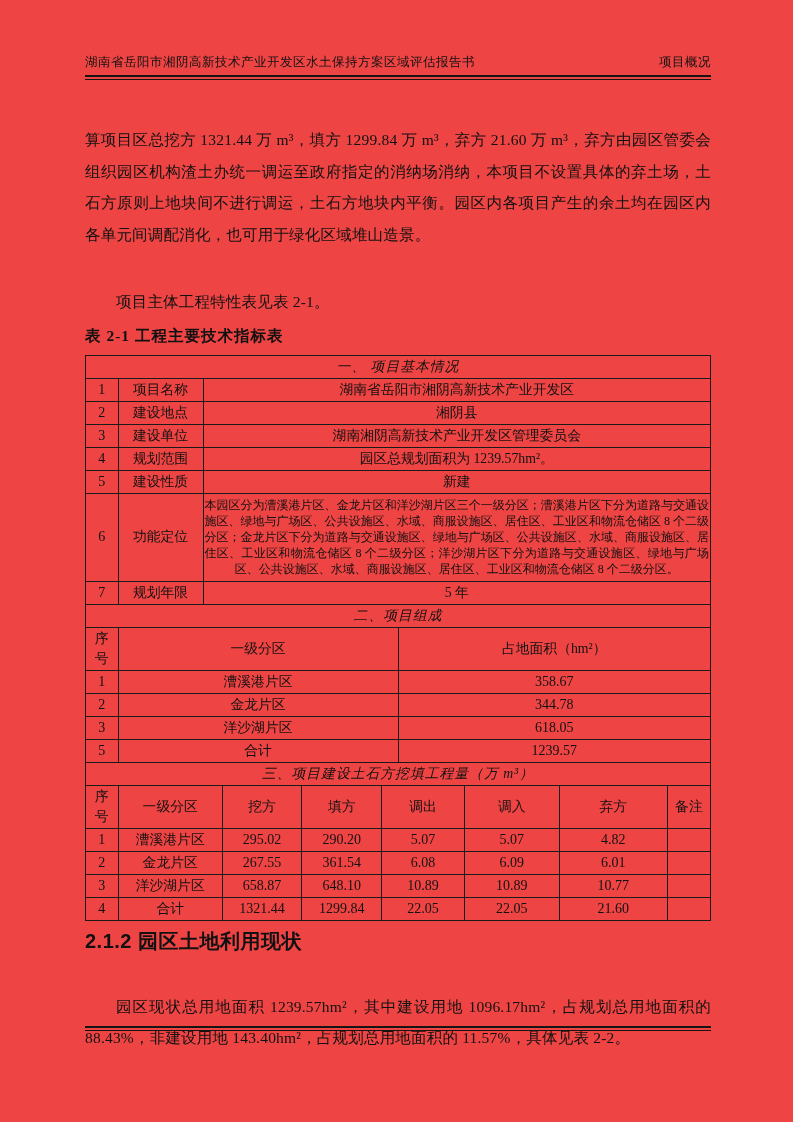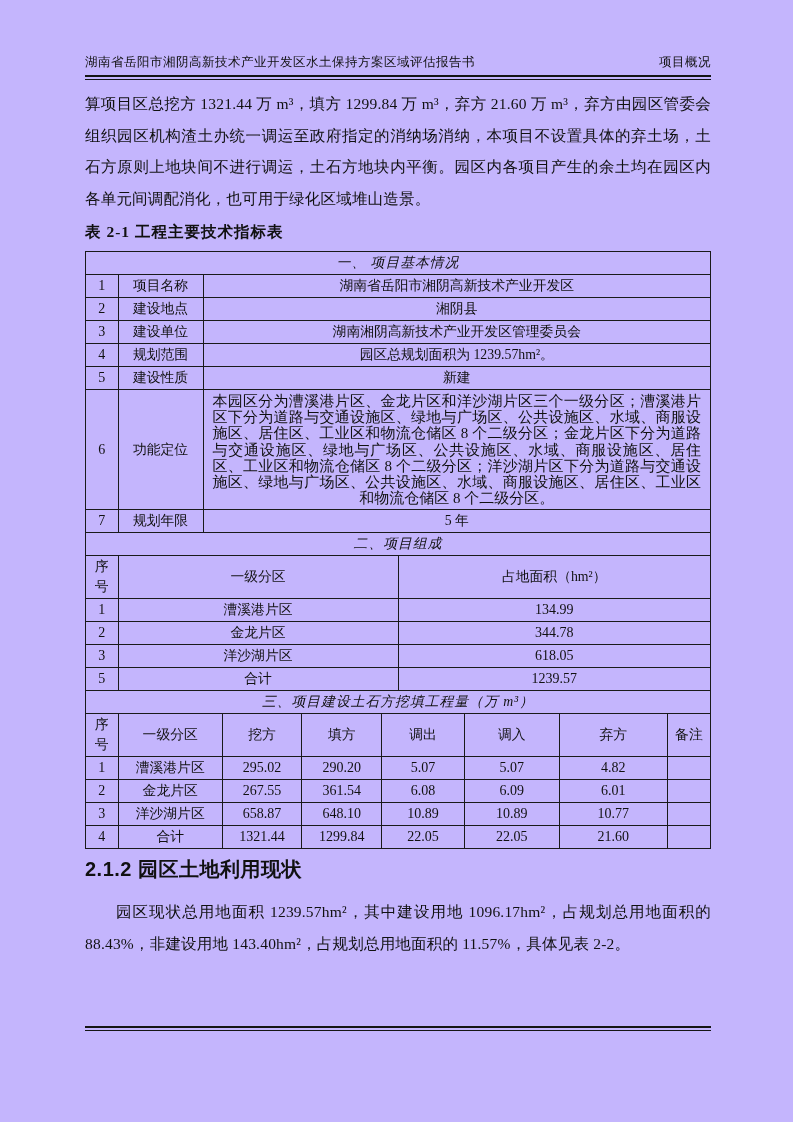--- a/index.html
+++ b/index.html
@@ -2,60 +2,60 @@
 <html><head>
 <meta charset="utf-8">
 <style>
   * { box-sizing: border-box; margin: 0; padding: 0; }
   html, body { background: #e8e8e8; }
   body { font-family: "Liberation Serif", "DejaVu Serif", serif; color: #111; }
   .page {
     position: relative;
     width: 793px; height: 1122px;
     margin: 0 auto;
-    background: #c4b5fd;
+    background: #ef4444;
     overflow: hidden;
   }
   
   .page-header { position: absolute; top: 54px; left: 85px; width: 626px; }
   .running-head {
     display: flex; justify-content: space-between; align-items: flex-end;
     font-size: 12.5px; letter-spacing: 0.5px; padding-bottom: 4px;
   }
   .head-rule { height: 5px; border-top: 2.5px solid #151515; border-bottom: 1px solid #151515; }
   
   .page-footer { position: absolute; top: 1026px; left: 85px; width: 626px; }
   .foot-rule { height: 5px; border-top: 2.5px solid #151515; border-bottom: 1px solid #151515; }
   .foot-row { position: relative; font-size: 12.5px; padding-top: 4px; letter-spacing: 0.5px; }
   .foot-page { position: absolute; left: 0; right: 0; text-align: center; top: 4px; }
   
   .main { position: absolute; top: 88px; left: 85px; width: 626px; }
   p.body-text {
     font-size: 15.5px; line-height: 31.5px;
-    text-align: justify; letter-spacing: 0.2px;
+    text-align: justify; letter-spacing: 0.2px; margin-top: 36px;
   }
   p.indent { text-indent: 2em; }
   .table-caption {
     text-align: left; font-size: 15.5px; font-weight: 600;
     letter-spacing: 1px; margin: 8px 0 8px;
   }
   
   table { width: 100%; border-collapse: collapse; table-layout: fixed; }
   table + table { margin-top: -1px; }
   td {
     border: 1px solid #1a1a1a;
     font-size: 13.8px; line-height: 20px;
     text-align: center; vertical-align: middle;
     padding: 1px 3px; height: 22px;
     overflow: hidden;
   }
   td.section-title { height: 22px; letter-spacing: 1px; font-style: italic; }
   td.long-text {
     text-align: justify; text-align-last: center;
-    line-height: 16.2px; font-size: 15px; padding: 3px 9px; font-family: Liberation Serif, serif;
+    line-height: 16.2px; font-size: 12px; padding: 3px 1px; font-family: Liberation Serif, serif;
   }
   td.num { font-size: 14px; }
   
   h2.sec-heading {
     font-family: "Liberation Sans", "DejaVu Sans", sans-serif;
     font-size: 20px; font-weight: bold; letter-spacing: 0.5px;
     margin: 7px 0 13px;
   }
 </style>
 </head>
@@ -67,20 +67,21 @@
     <div class="running-head">
       <span>湖南省岳阳市湘阴高新技术产业开发区水土保持方案区域评估报告书</span>
       <span>项目概况</span>
     </div>
     <div class="head-rule"></div>
   </div>
 
   <div class="main">
 
     <p class="body-text">算项目区总挖方 1321.44 万 m³，填方 1299.84 万 m³，弃方 21.60 万 m³，弃方由园区管委会组织园区机构渣土办统一调运至政府指定的消纳场消纳，本项目不设置具体的弃土场，土石方原则上地块间不进行调运，土石方地块内平衡。园区内各项目产生的余土均在园区内各单元间调配消化，也可用于绿化区域堆山造景。</p>
+    <p class="body-text indent">项目主体工程特性表见表 2-1。</p>
 
     <div class="table-caption">表 2-1  工程主要技术指标表</div>
 
     <table>
       <colgroup>
           <col style="width:5.2%">
           <col style="width:13.6%">
           <col style="width:81.2%">
         </colgroup>
       <tbody>
@@ -136,21 +137,21 @@
         <td colspan="3" class="section-title">二、项目组成</td>
       </tr>
       <tr>
         <td>序号</td>
         <td>一级分区</td>
         <td>占地面积（hm²）</td>
       </tr>
       <tr>
         <td class="num">1</td>
         <td>漕溪港片区</td>
-        <td class="num">134.99</td>
+        <td class="num">358.67</td>
       </tr>
       <tr>
         <td class="num">2</td>
         <td>金龙片区</td>
         <td class="num">344.78</td>
       </tr>
       <tr>
         <td class="num">3</td>
         <td>洋沙湖片区</td>
         <td class="num">618.05</td>

